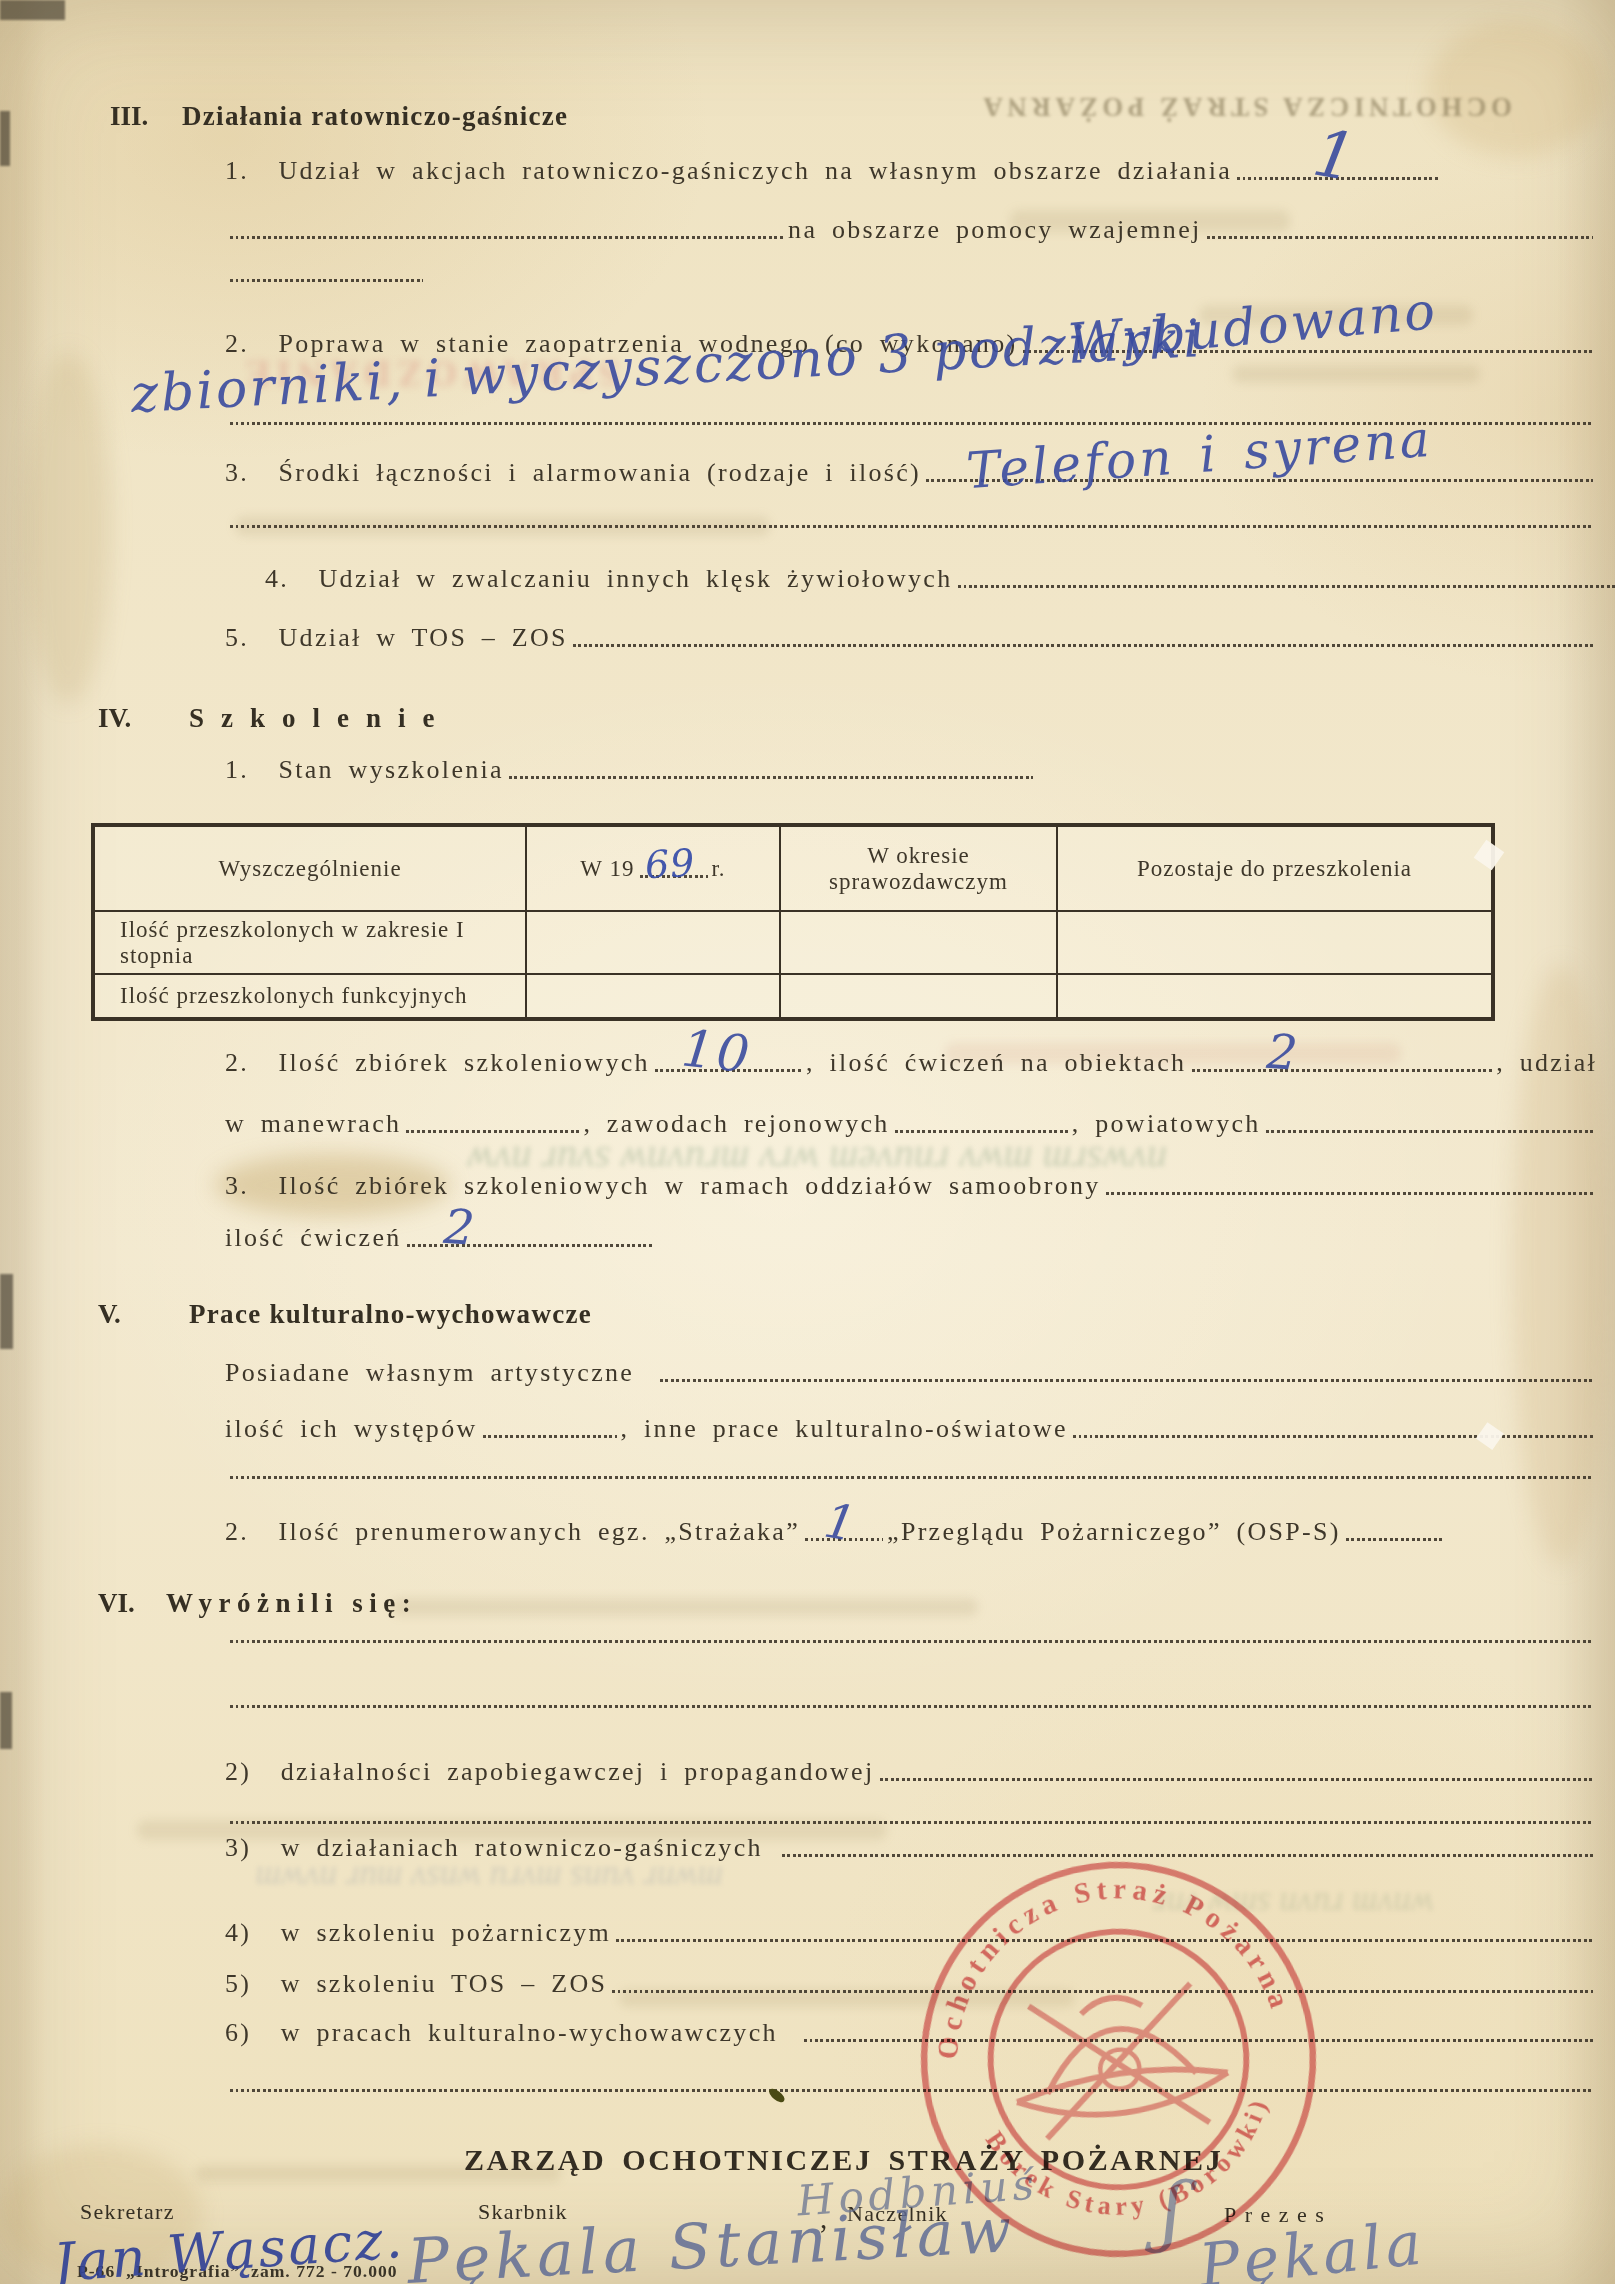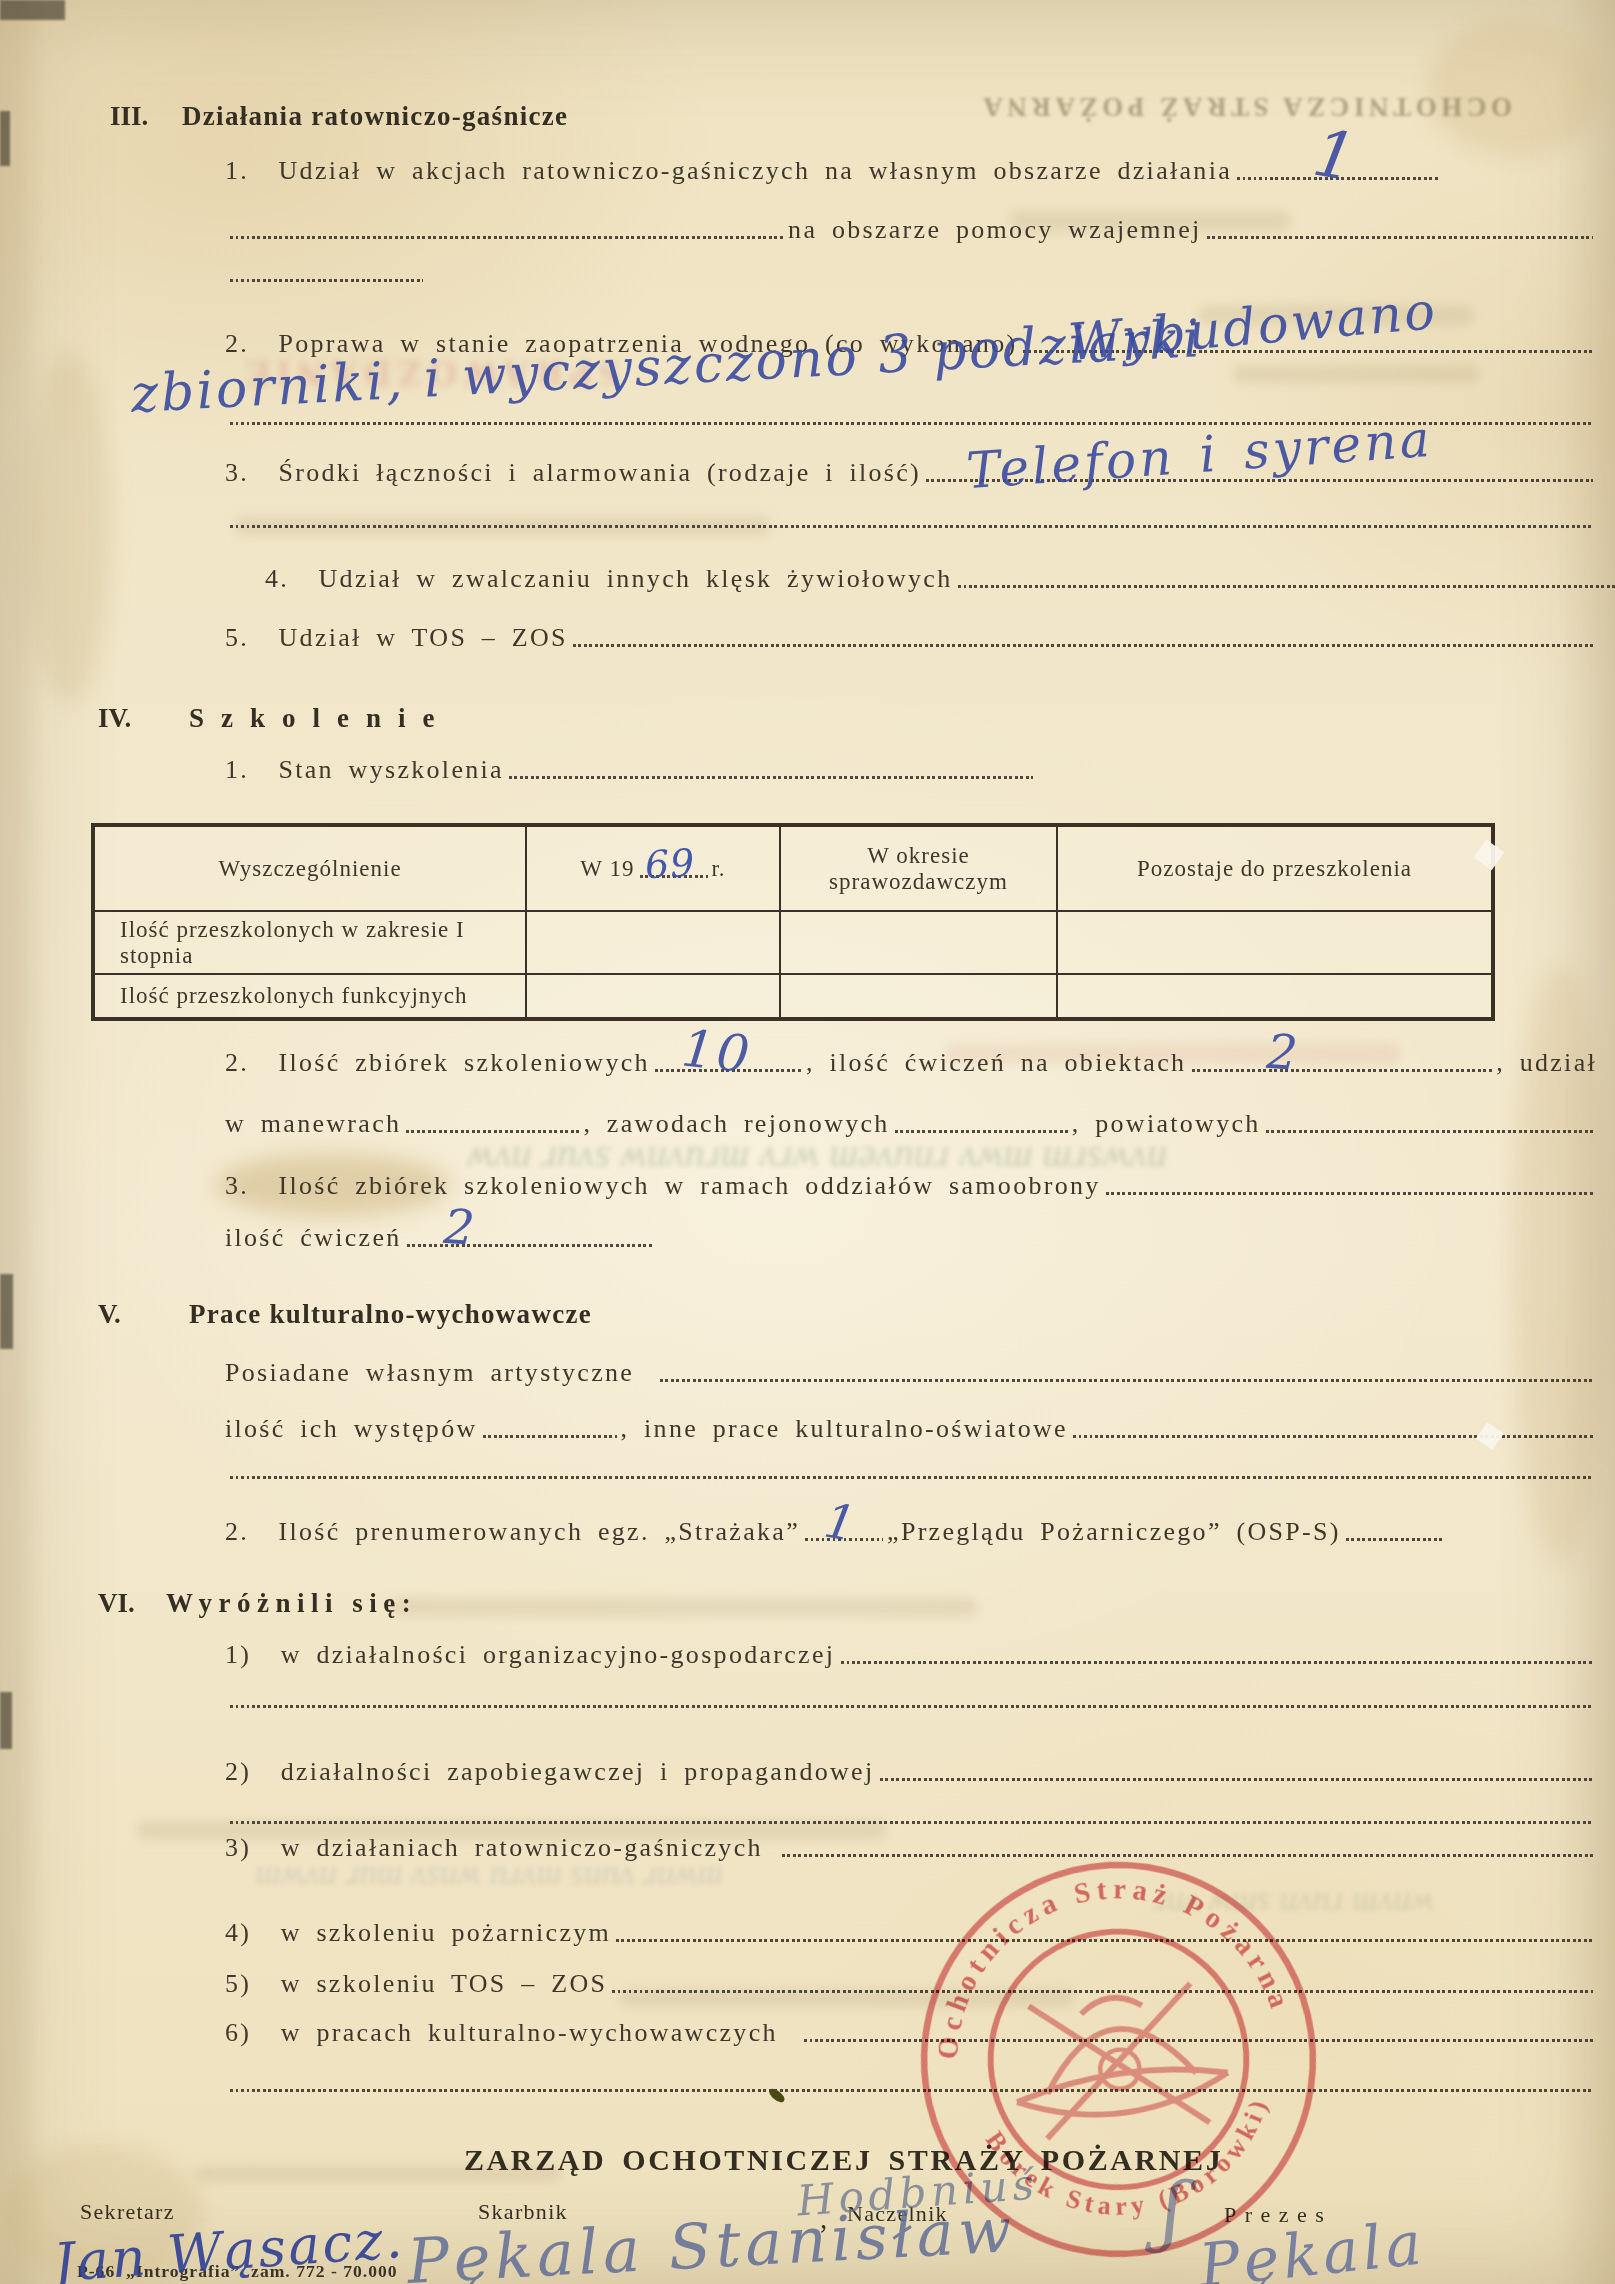--- a/index.html
+++ b/index.html
@@ -231,21 +231,20 @@
     <span class="t">„Przeglądu Pożarniczego” (OSP-S)</span>
     <span class="dots" style="width:98px;"></span>
   </div>
 
   <div class="sec" style="left:98px;top:1588px;">
     <span class="num" style="width:68px;">VI.</span>
     <span style="letter-spacing:6.5px;">Wyróżnili się:</span>
   </div>
 
   <div class="row" style="left:225px;top:1640px;width:1372px;">
-    <span class="t">1)  w działalności organizacyjno-gospodarczej</span>
     <span class="dots grow"></span>
   </div>
   <div class="row" style="left:225px;top:1705px;width:1372px;">
     <span class="dots grow"></span>
   </div>
   <div class="row" style="left:225px;top:1757px;width:1372px;">
     <span class="t">2)  działalności zapobiegawczej i propagandowej</span>
     <span class="dots grow"></span>
   </div>
   <div class="row" style="left:225px;top:1821px;width:1372px;">

